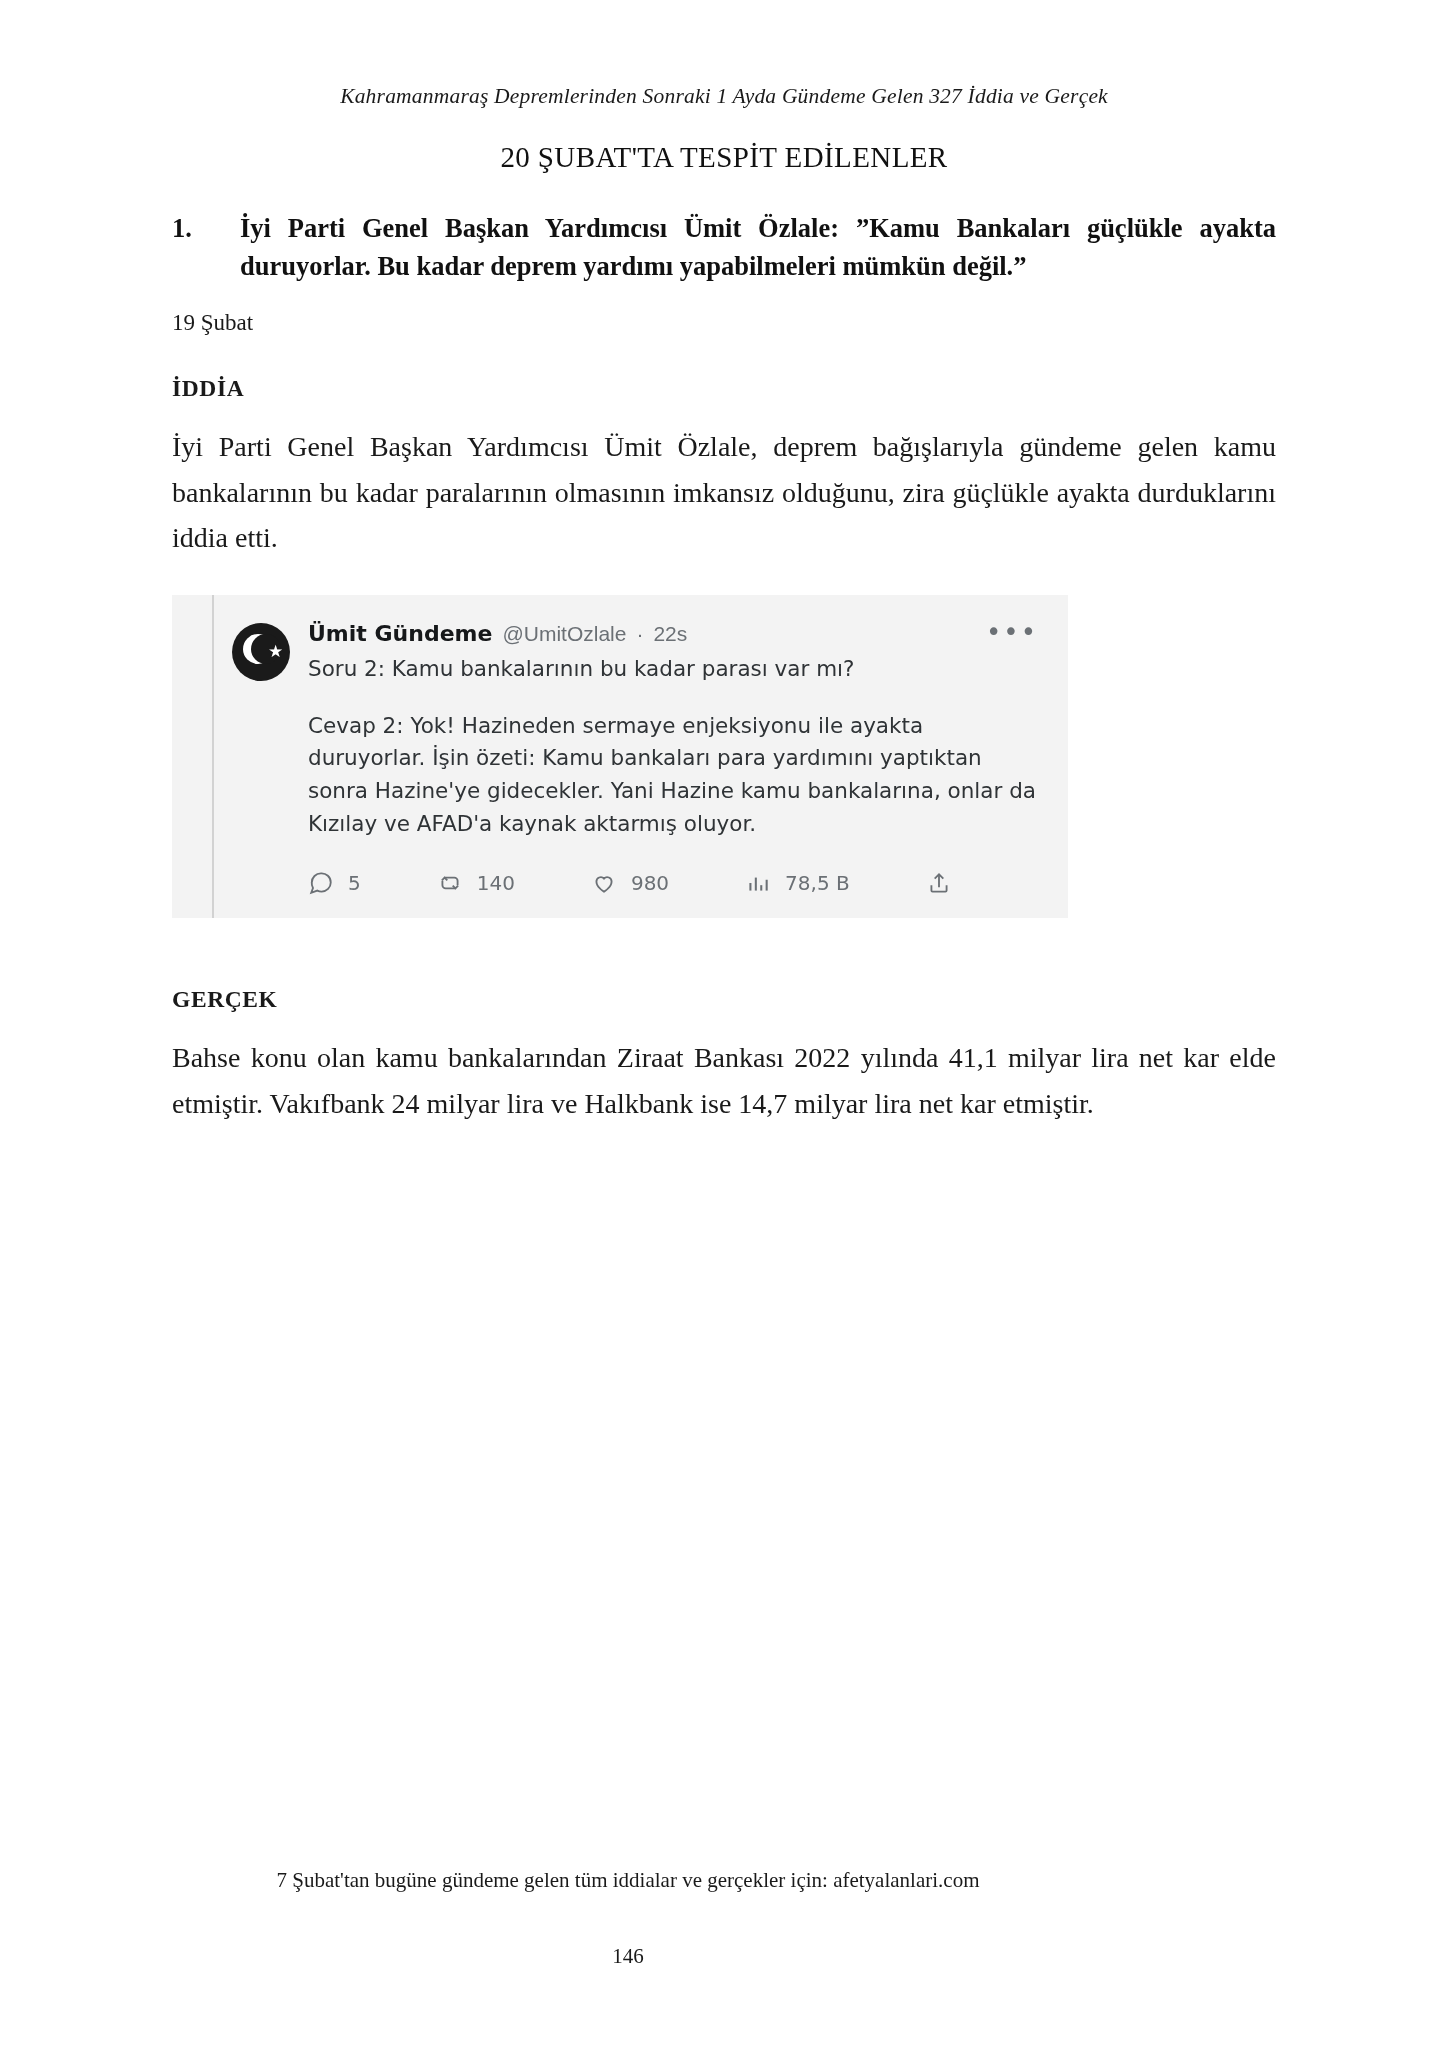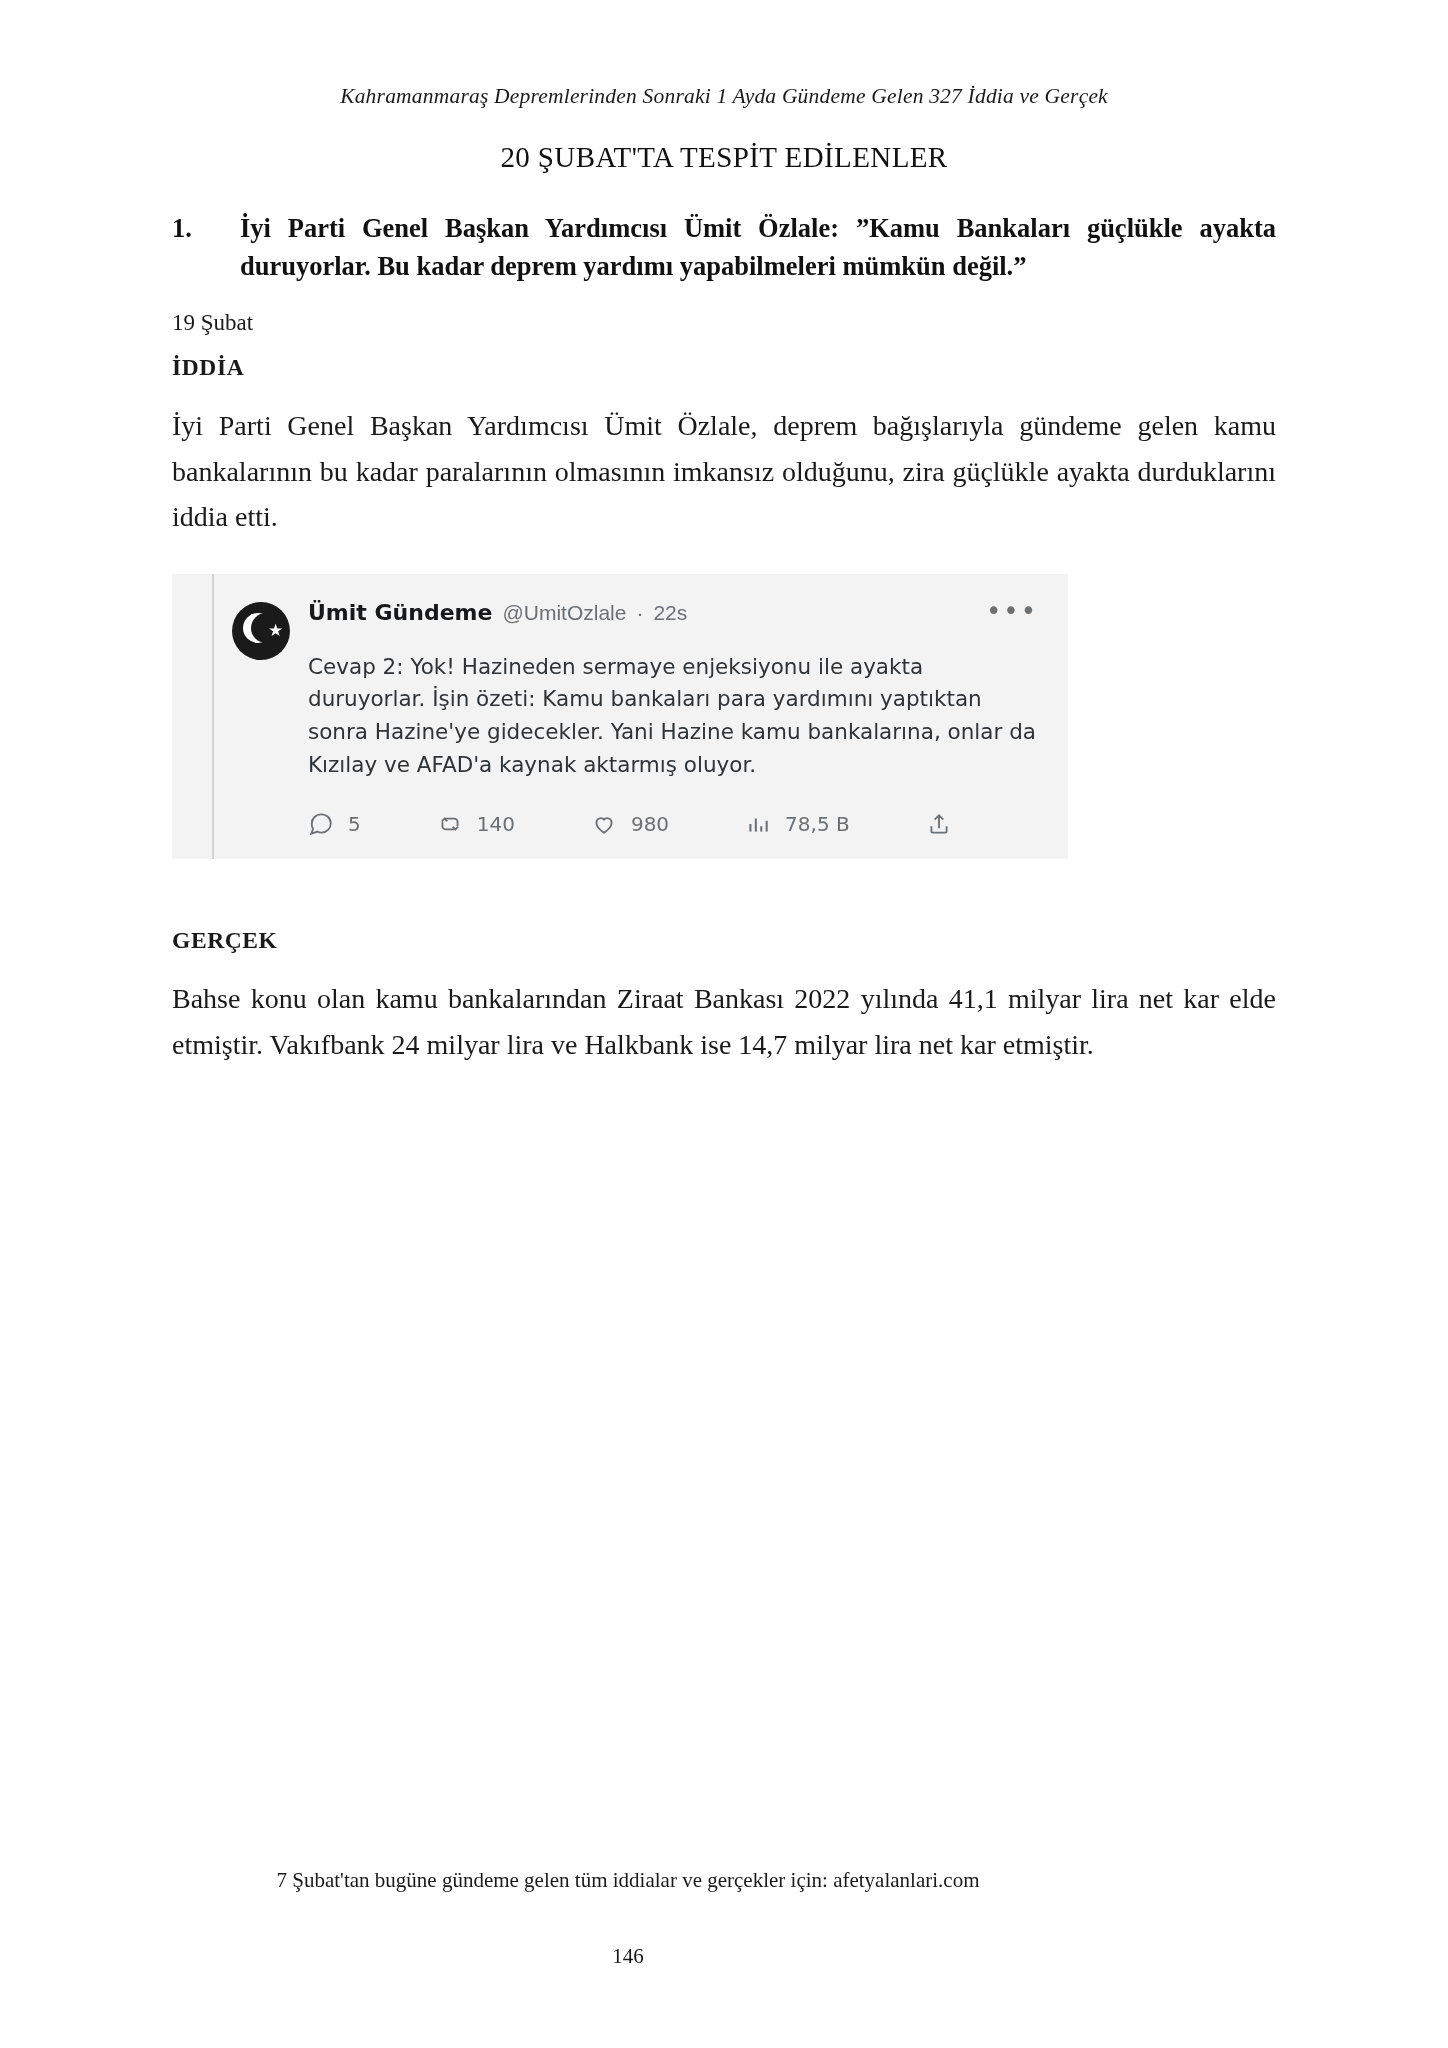--- a/index.html
+++ b/index.html
@@ -74,21 +74,21 @@
     font-weight: bold;
   }
 
   .date-line {
     margin-top: 22px;
     font-size: 23px;
     line-height: 1.4;
   }
 
   .label {
-    margin-top: 15px;
+    margin-top: 36px;
     font-size: 23.5px;
     font-weight: bold;
     letter-spacing: 0.6px;
   }
 
   .body-par {
     margin-top: 22px;
     font-size: 28px;
     line-height: 1.62;
     text-align: justify;
@@ -276,20 +276,21 @@
           <span class="star">★</span>
         </div>
         <div class="tweet-main">
           <div class="tweet-head">
             <span class="tweet-name">Ümit Gündeme</span>
             <span class="tweet-handle">@UmitOzlale</span>
             <span class="tweet-handle">·</span>
             <span class="tweet-handle">22s</span>
             <span class="tweet-dots">•••</span>
           </div>
+          <div class="tweet-q">Soru 2: Kamu bankalarının bu kadar parası var mı?</div>
           <div class="tweet-body">Cevap 2: Yok! Hazineden sermaye enjeksiyonu ile ayakta duruyorlar. İşin özeti: Kamu bankaları para yardımını yaptıktan sonra Hazine'ye gidecekler. Yani Hazine kamu bankalarına, onlar da Kızılay ve AFAD'a kaynak aktarmış oluyor.</div>
           <div class="tweet-actions">
             <div class="tw-act">
               <span class="ic">
                 <svg width="26" height="26" viewBox="0 0 24 24" fill="none" stroke="#6b7075" stroke-width="1.7">
                   <path d="M21 11.5a8.4 8.4 0 0 1-8.5 8.4 9 9 0 0 1-3.9-.9L3 21l1.6-4.4A8.2 8.2 0 0 1 3.5 11.5 8.4 8.4 0 0 1 12 3.1a8.4 8.4 0 0 1 9 8.4z"></path>
                 </svg>
               </span>
               <span>5</span>
             </div>

